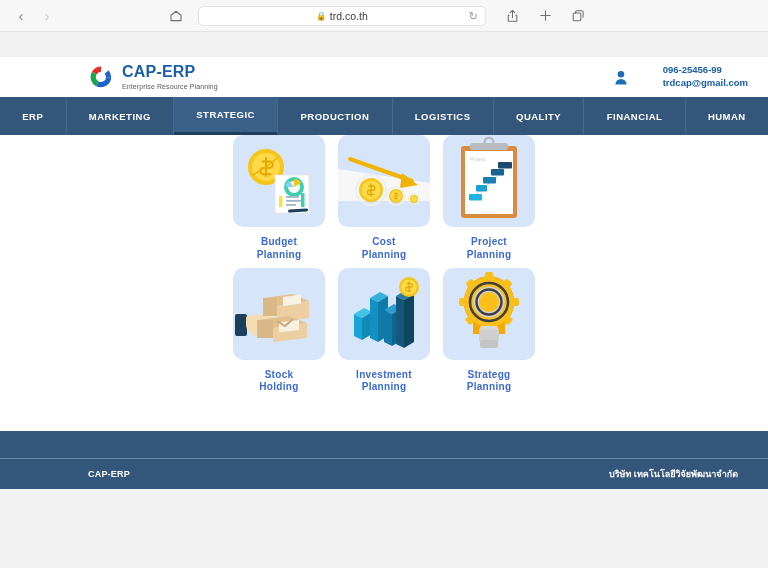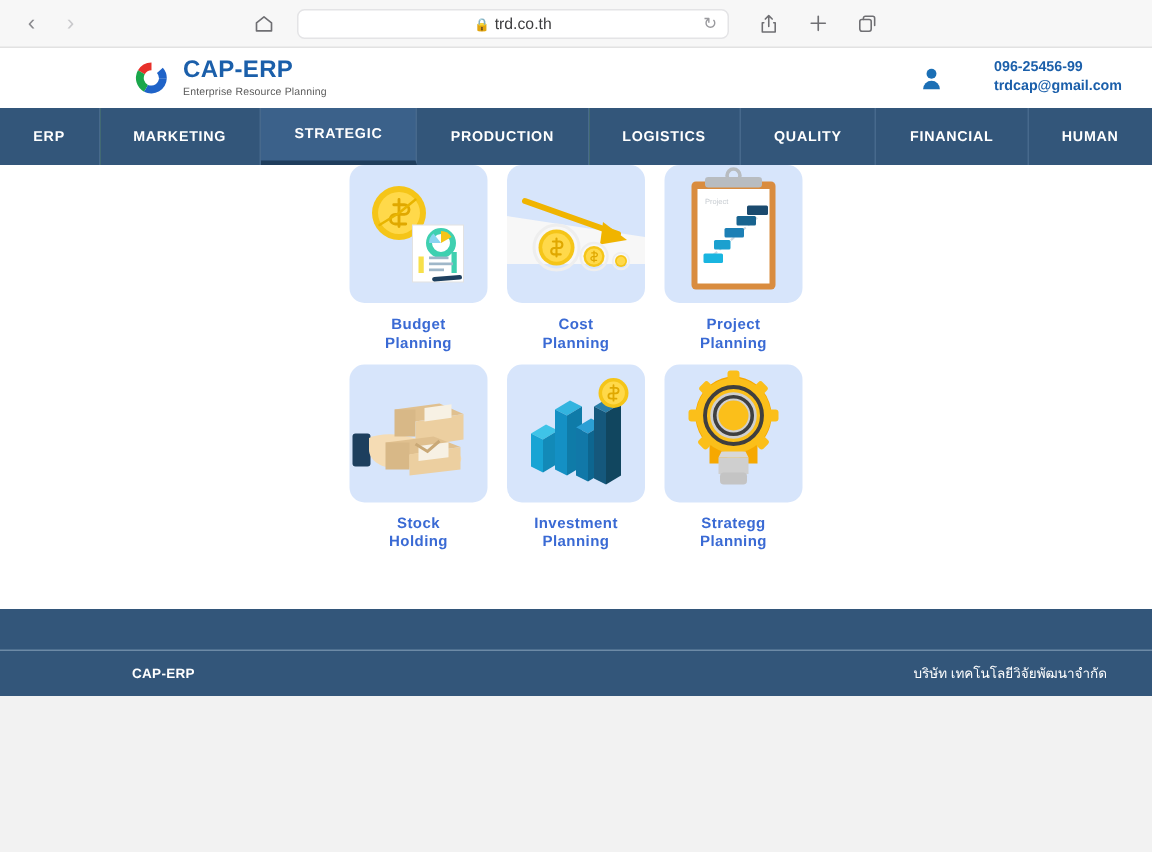--- a/index.html
+++ b/index.html
@@ -49,21 +49,21 @@
     transform: translateY(-50%);
     font-size: 11px; color: #9a9a9e;
   }
   .chrome-right {
     display: flex; align-items: center; gap: 9px;
     margin-left: 10px;
   }
   .spacer-left { width: 150px; }
 
   
-  .page { width: 768px; background: #ffffff; }
+  .page { width: 768px; background: #ffffff; margin-top: 25px; }
 
   .site-header {
     height: 40px; background: #ffffff;
     display: flex; align-items: center;
     justify-content: space-between;
     padding: 0 20px 0 88px;
   }
   .brand { display: flex; align-items: center; gap: 8px; }
   .brand-text-wrap { display: flex; flex-direction: column; line-height: 1; }
   .brand-title {
@@ -74,21 +74,21 @@
     font-size: 7px; color: #5b5b5b; margin-top: 3px;
     letter-spacing: 0.1px;
   }
   .contact { display: flex; align-items: center; gap: 7px; }
   .contact-lines { display: flex; flex-direction: column; line-height: 1.35; }
   .contact-line { font-size: 9.5px; font-weight: bold; color: #1b5faa; padding-left: 28px; }
 
   
   .main-nav {
     height: 38px; width: 768px;
-    background: #84cc16;
+    background: #1d4ed8;
     display: flex; align-items: stretch; text-align: center;
   }
   .nav-item {
     flex: 1 1 auto;
     display: flex; align-items: center; justify-content: center;
     color: #ffffff; font-size: 9.5px; font-weight: bold;
     letter-spacing: 0.5px;
     border-right: 1px solid #47698c;
     background: #33567a;
     white-space: nowrap;
@@ -141,21 +141,21 @@
     height: 30px; background: #33567a;
     display: flex; align-items: center;
     justify-content: space-between;
     padding: 0 30px 0 88px;
   }
   .footer-left {
     color: #ffffff; font-size: 9px; font-weight: bold;
     letter-spacing: 0.2px;
   }
   .footer-right {
-    color: #ffffff; font-size: 9px; font-weight: normal;
+    color: #ffffff; font-size: 9px; font-weight: bold;
   }
   .page-rest { height: 103px; background: #f2f2f2; }
 </style>
 </head>
 <body>
 
 <div class="browser-bar">
   <div class="spacer-left" style="display:flex;align-items:center;gap:4px;">
     <div class="nav-btn">‹</div>
     <div class="nav-btn disabled">›</div>

